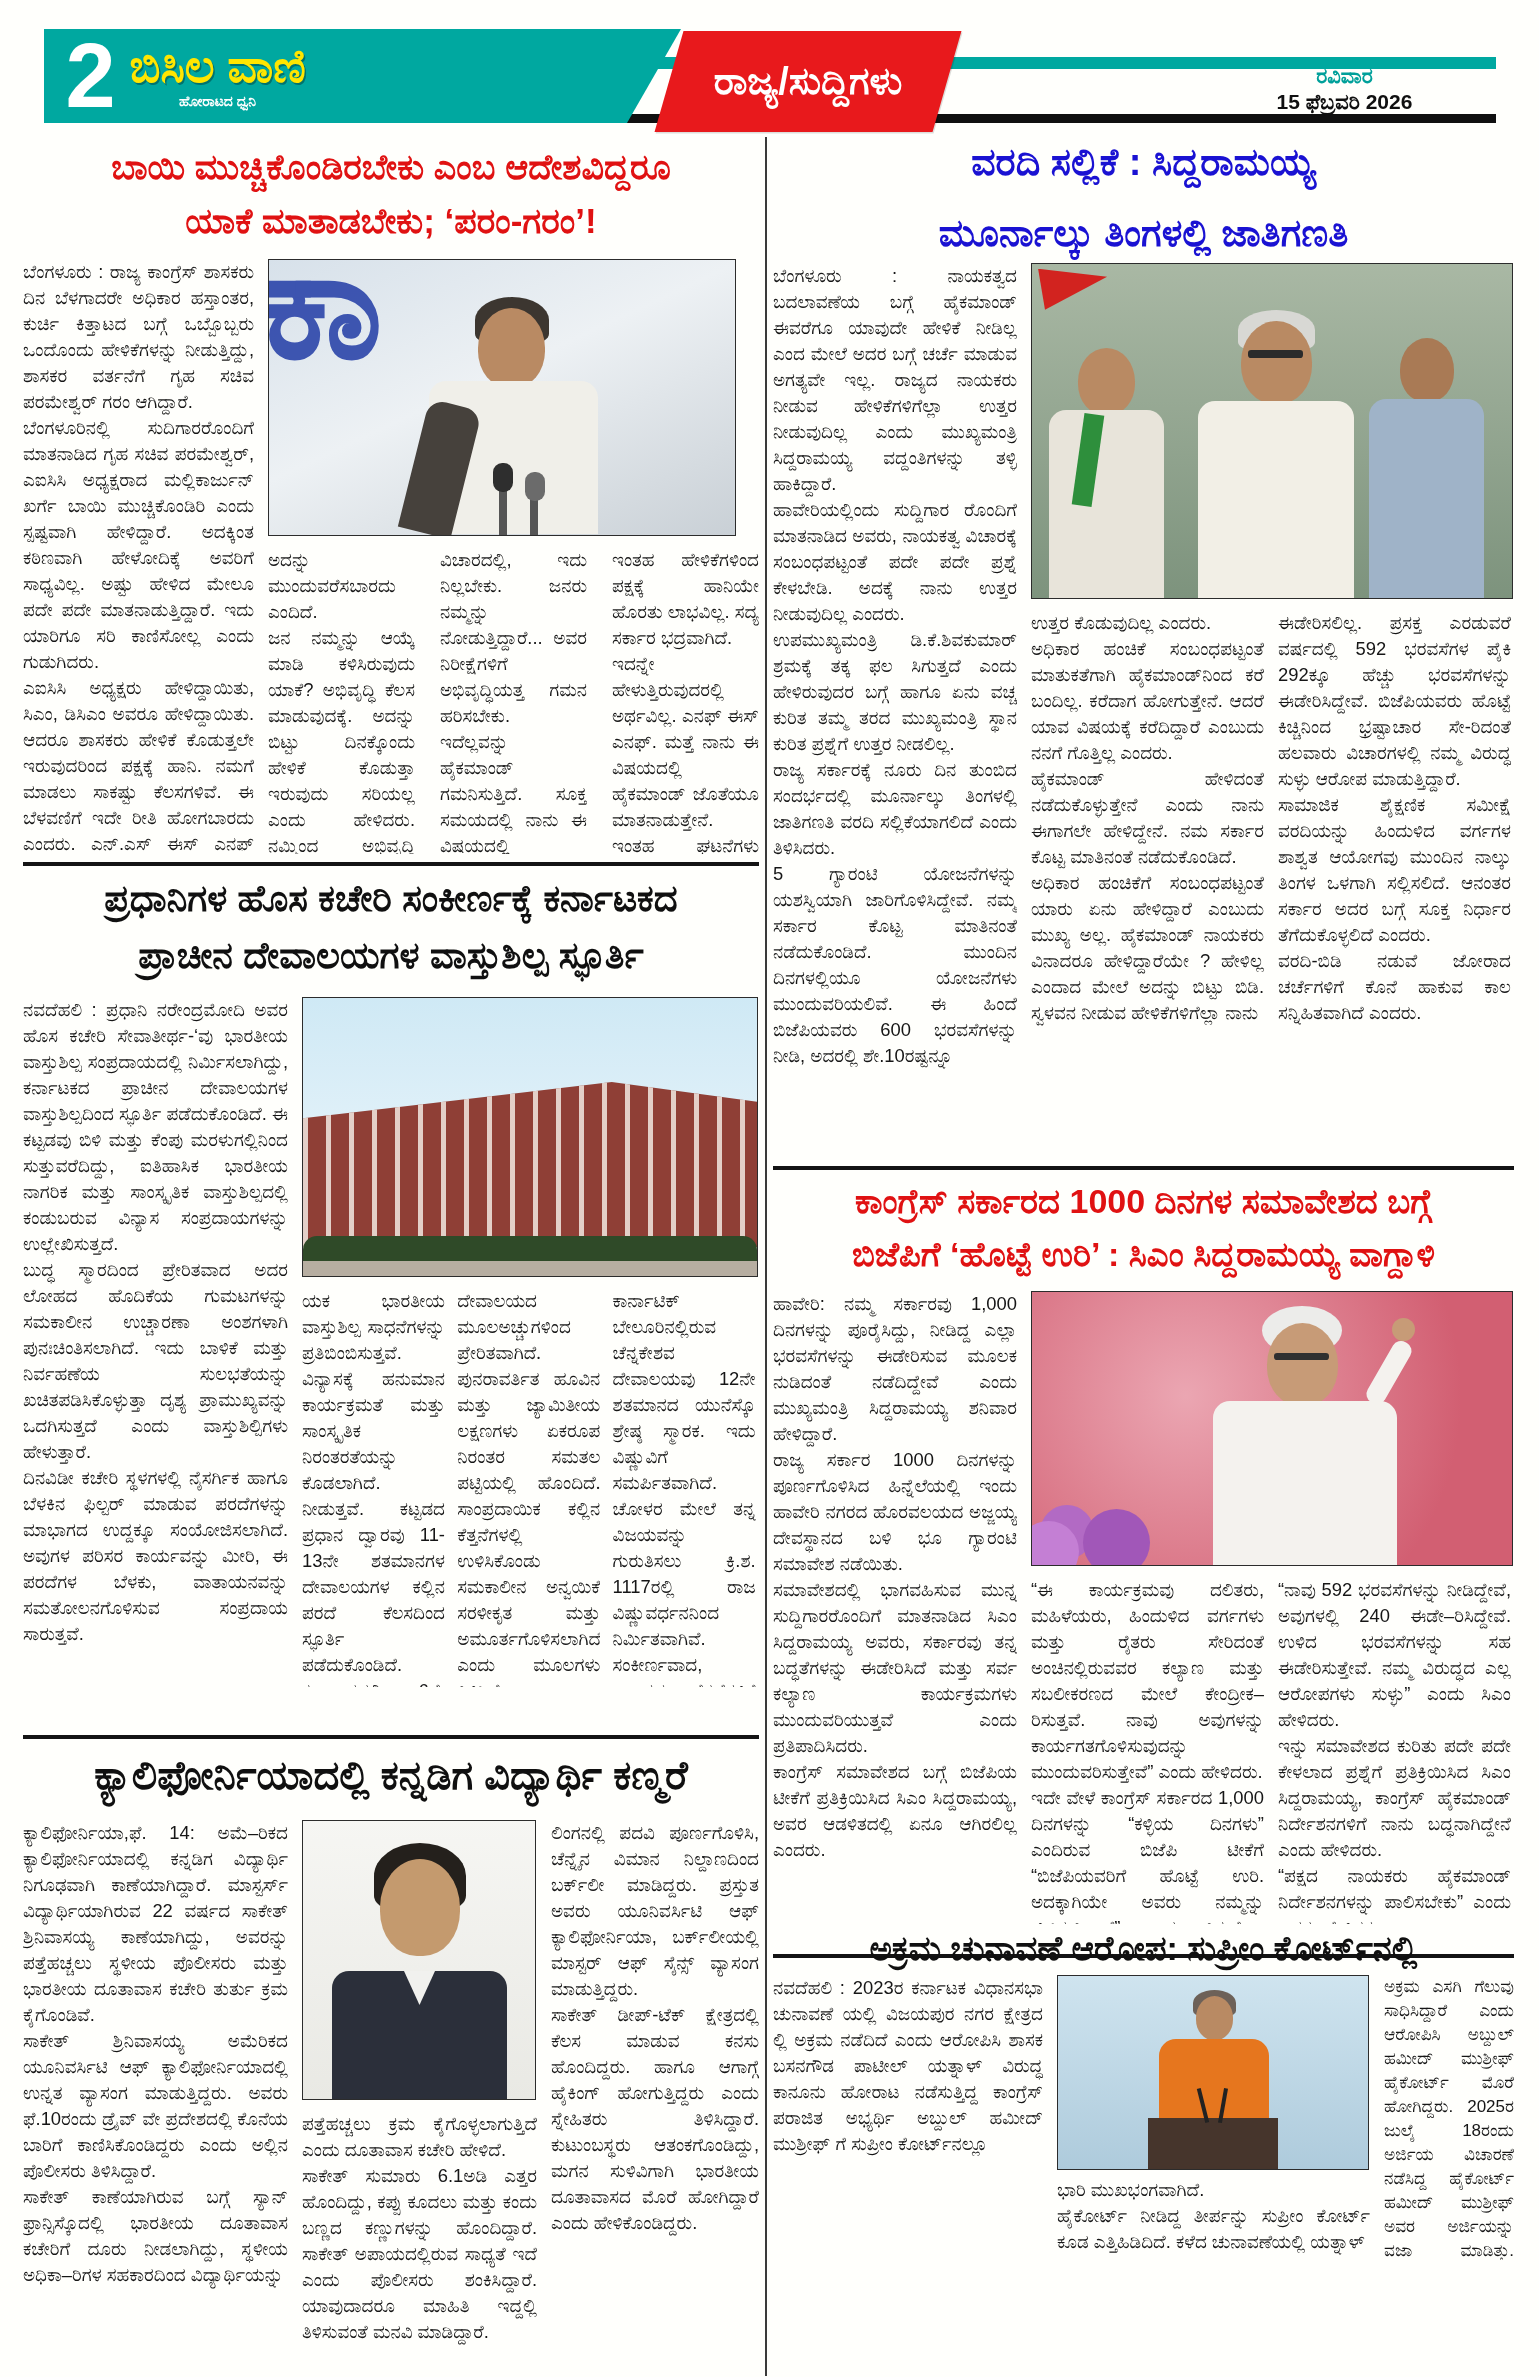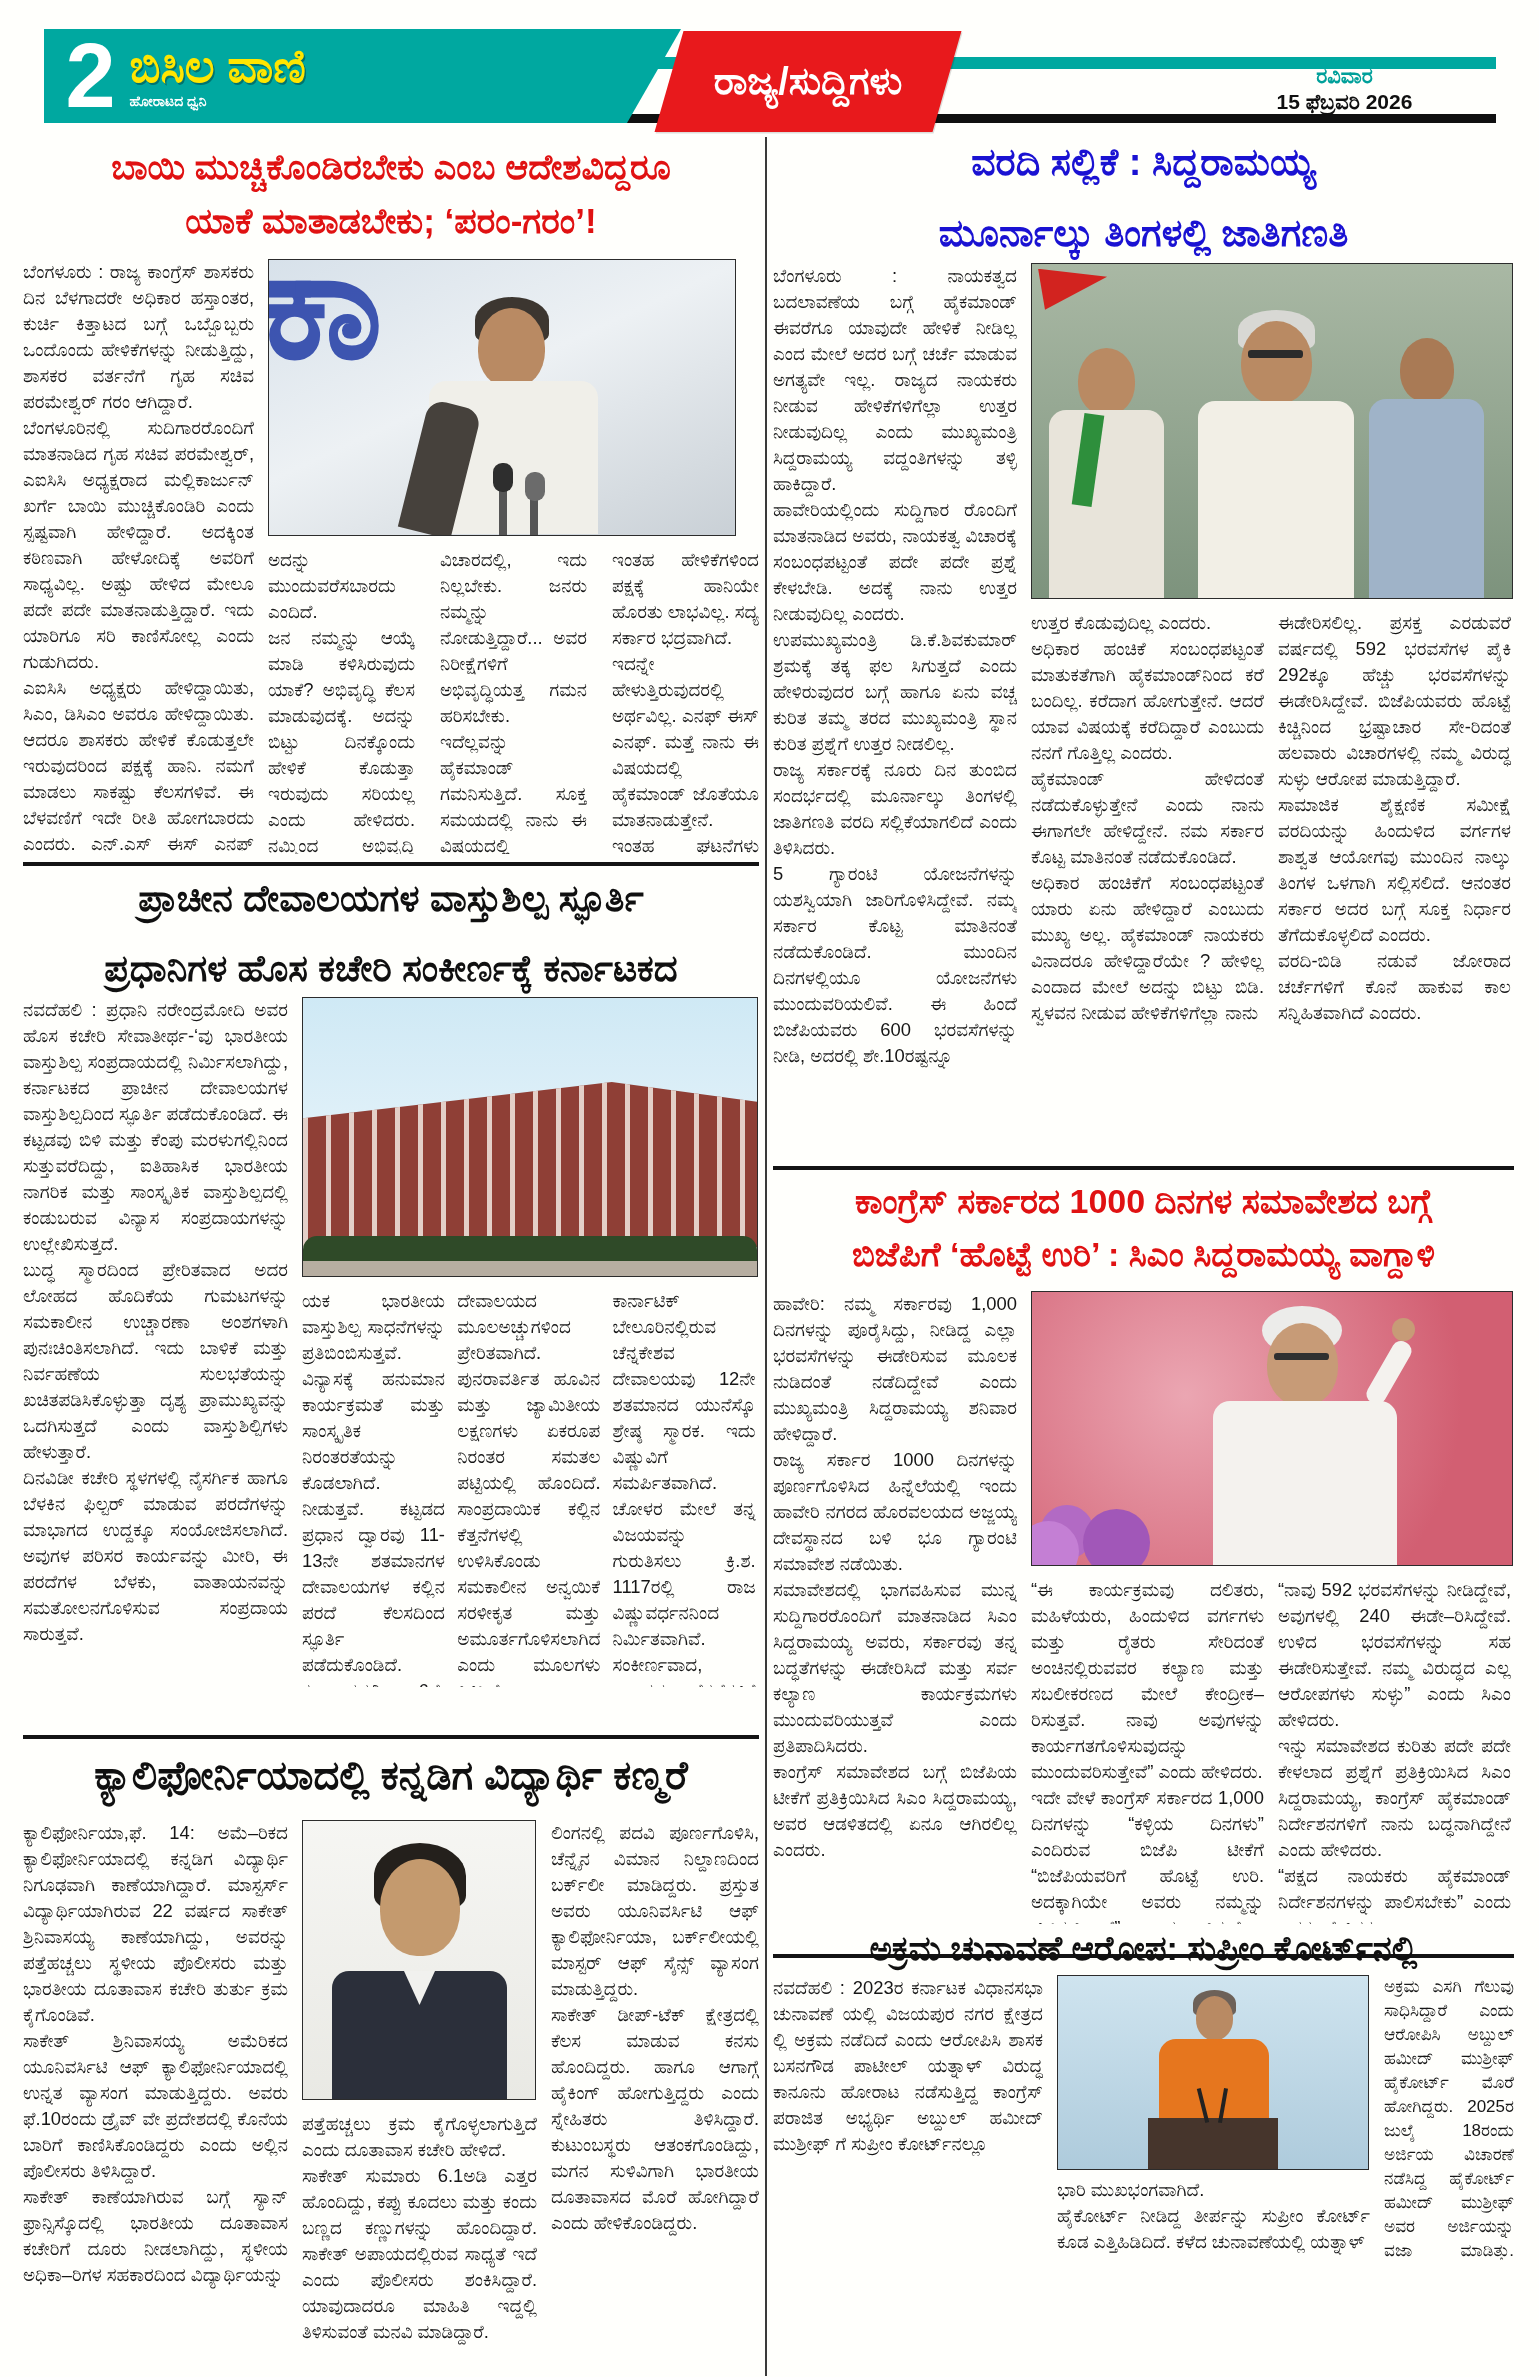--- a/index.html
+++ b/index.html
@@ -6,21 +6,21 @@
   body{width:1540px;height:2377px;background:#f4f4f0;font-family:"Liberation Sans",sans-serif;}
   .page{position:relative;width:1540px;height:2377px;background:#fffffc;overflow:hidden;}
 
   
   .teal-strip{position:absolute;left:330px;top:57px;width:1166px;height:12.3px;background:#00a8a0;}
   .black-strip{position:absolute;left:330px;top:114px;width:1166px;height:9.2px;background:#101010;}
   .masthead{position:absolute;left:44px;top:29px;width:637px;height:94px;background:#00a8a0;
             clip-path:polygon(0 0,100% 0,calc(100% - 54px) 100%,0 100%);
             display:flex;align-items:center;gap:17px;padding-left:21.5px;box-sizing:border-box;}
   .pagenum{color:#fff;font-size:90px;font-weight:900;line-height:1;letter-spacing:-3.1px;}
-  .mast-text{display:flex;flex-direction:column;align-items:flex-start;}
+  .mast-text{display:flex;flex-direction:column;align-items:center;}
   .mast-title{color:#ffe600;font-size:46px;font-weight:900;line-height:1.05;text-shadow:1.5px 1.5px 0 #00736e;}
   .mast-tag{color:#fff;font-size:14px;font-weight:bold;margin-top:3.1px;}
   .section-banner{position:absolute;left:669px;top:31px;width:278px;height:101px;background:#e8191c;
             transform:skewX(-16deg);display:flex;align-items:center;justify-content:center;box-shadow:1.5px 1.5px 0 #00000022;}
   .section-banner span{transform:skewX(16deg);color:#fff;font-size:38px;font-weight:900;white-space:nowrap;}
   .datebox{position:absolute;left:1193px;top:64px;width:303px;text-align:center;}
   .day{color:#00a09a;font-size:21px;font-weight:900;}
   .date{color:#101010;font-size:21px;font-weight:900;margin-top:1.5px;}
 
   
@@ -123,22 +123,22 @@
           <div class="coltext" style="width:147px;height:307px;">ಇಂತಹ ಹೇಳಿಕೆಗಳಿಂದ ಪಕ್ಷಕ್ಕೆ ಹಾನಿಯೇ ಹೊರತು ಲಾಭವಿಲ್ಲ. ಸದ್ಯ ಸರ್ಕಾರ ಭದ್ರವಾಗಿದೆ.
 ಇದನ್ನೇ ಹೇಳುತ್ತಿರುವುದರಲ್ಲಿ ಅರ್ಥವಿಲ್ಲ. ಎನಫ್ ಈಸ್ ಎನಫ್. ಮತ್ತೆ ನಾನು ಈ ವಿಷಯದಲ್ಲಿ ಹೈಕಮಾಂಡ್ ಜೊತೆಯೂ ಮಾತನಾಡುತ್ತೇನೆ. ಇಂತಹ ಘಟನೆಗಳು ನಡೆದಿವೆ. ನಾವು ತಾಳ್ಮೆಯಿಂದಿರಬೇಕು ಎಂದಿದ್ದಾರೆ.</div>
         </div>
       </div>
     </div>
   </section>
 
   <div class="hrule" style="left:23px;top:862px;width:736px;"></div>
 
   <section style="left:23px;top:870px;width:736px;height:860px;">
+    <div class="headline black" style="font-size:37px;">ಪ್ರಧಾನಿಗಳ ಹೊಸ ಕಚೇರಿ ಸಂಕೀರ್ಣಕ್ಕೆ ಕರ್ನಾಟಕದ</div>
     <div class="headline black" style="font-size:37px;margin-bottom:12.3px;">ಪ್ರಾಚೀನ ದೇವಾಲಯಗಳ ವಾಸ್ತುಶಿಲ್ಪ ಸ್ಫೂರ್ತಿ</div>
-    <div class="headline black" style="font-size:37px;">ಪ್ರಧಾನಿಗಳ ಹೊಸ ಕಚೇರಿ ಸಂಕೀರ್ಣಕ್ಕೆ ಕರ್ನಾಟಕದ</div>
     <div class="body-flex">
       <div class="coltext" style="width:265px;height:713px;">ನವದೆಹಲಿ : ಪ್ರಧಾನಿ ನರೇಂದ್ರಮೋದಿ ಅವರ ಹೊಸ ಕಚೇರಿ ಸೇವಾತೀರ್ಥ-‘ವು ಭಾರತೀಯ ವಾಸ್ತುಶಿಲ್ಪ ಸಂಪ್ರದಾಯದಲ್ಲಿ ನಿರ್ಮಿಸಲಾಗಿದ್ದು, ಕರ್ನಾಟಕದ ಪ್ರಾಚೀನ ದೇವಾಲಯಗಳ ವಾಸ್ತುಶಿಲ್ಪದಿಂದ ಸ್ಫೂರ್ತಿ ಪಡೆದುಕೊಂಡಿದೆ. ಈ ಕಟ್ಟಡವು ಬಿಳಿ ಮತ್ತು ಕೆಂಪು ಮರಳುಗಲ್ಲಿನಿಂದ ಸುತ್ತುವರೆದಿದ್ದು, ಐತಿಹಾಸಿಕ ಭಾರತೀಯ ನಾಗರಿಕ ಮತ್ತು ಸಾಂಸ್ಕೃತಿಕ ವಾಸ್ತುಶಿಲ್ಪದಲ್ಲಿ ಕಂಡುಬರುವ ವಿನ್ಯಾಸ ಸಂಪ್ರದಾಯಗಳನ್ನು ಉಲ್ಲೇಖಿಸುತ್ತದೆ.
 ಬುದ್ಧ ಸ್ಮಾರದಿಂದ ಪ್ರೇರಿತವಾದ ಅದರ ಲೋಹದ ಹೊದಿಕೆಯ ಗುಮಟಗಳನ್ನು ಸಮಕಾಲೀನ ಉಚ್ಚಾರಣಾ ಅಂಶಗಳಾಗಿ ಪುನಃಚಿಂತಿಸಲಾಗಿದೆ. ಇದು ಬಾಳಿಕೆ ಮತ್ತು ನಿರ್ವಹಣೆಯ ಸುಲಭತೆಯನ್ನು ಖಚಿತಪಡಿಸಿಕೊಳ್ಳುತ್ತಾ ದೃಶ್ಯ ಪ್ರಾಮುಖ್ಯವನ್ನು ಒದಗಿಸುತ್ತದೆ ಎಂದು ವಾಸ್ತುಶಿಲ್ಪಿಗಳು ಹೇಳುತ್ತಾರೆ.
 ದಿನವಿಡೀ ಕಚೇರಿ ಸ್ಥಳಗಳಲ್ಲಿ ನೈಸರ್ಗಿಕ ಹಾಗೂ ಬೆಳಕಿನ ಫಿಲ್ಟರ್ ಮಾಡುವ ಪರದೆಗಳನ್ನು ಮಾಭಾಗದ ಉದ್ದಕ್ಕೂ ಸಂಯೋಜಿಸಲಾಗಿದೆ. ಅವುಗಳ ಪರಿಸರ ಕಾರ್ಯವನ್ನು ಮೀರಿ, ಈ ಪರದೆಗಳ ಬೆಳಕು, ವಾತಾಯನವನ್ನು ಸಮತೋಲನಗೊಳಿಸುವ ಸಂಪ್ರದಾಯ ಸಾರುತ್ತವೆ.</div>
       <div class="stack" style="flex:1;">
         <div class="photo p-a2" style="width:454px;height:278px;">
           <div class="sky"></div>
           <div class="building">
               <div class="pillars"></div>
             </div>

